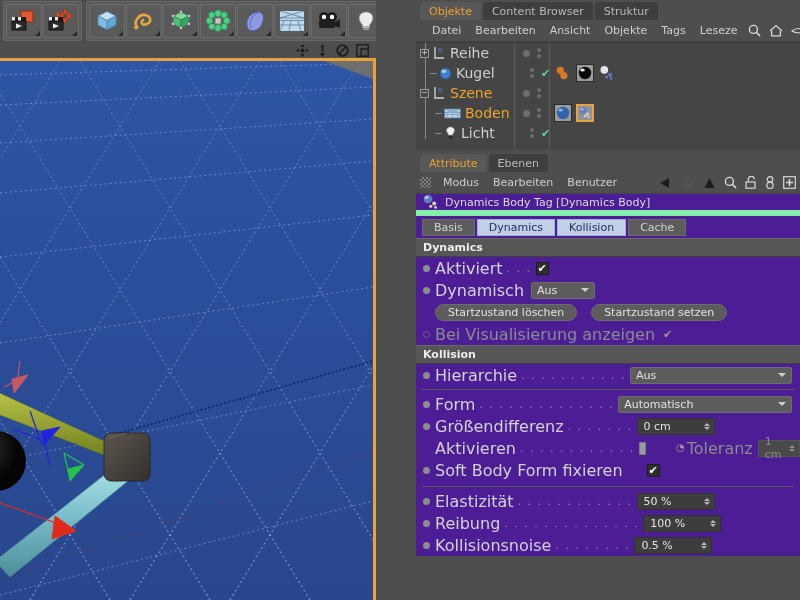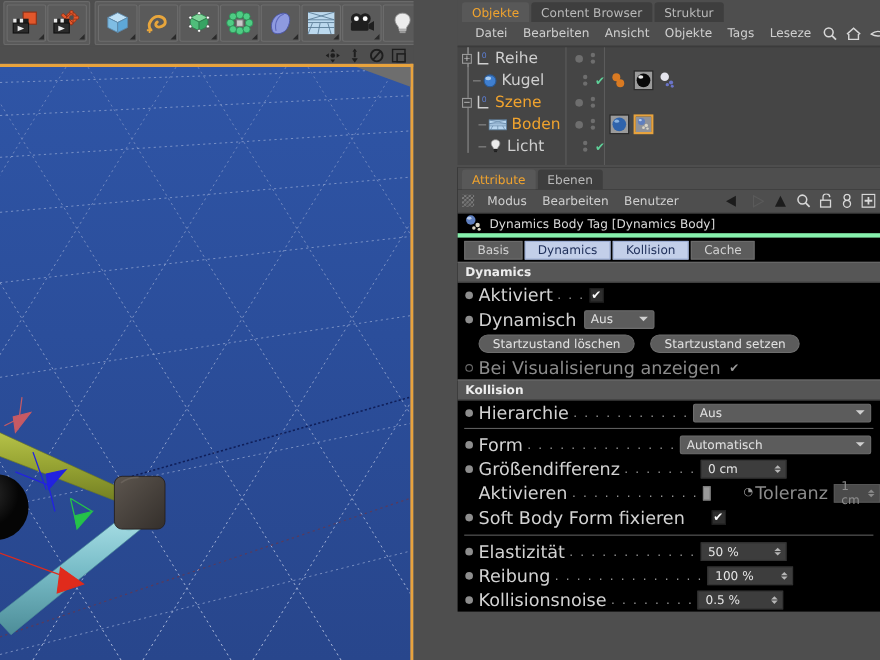--- a/index.html
+++ b/index.html
@@ -108,24 +108,24 @@
     display:inline-flex; align-items:center; justify-content:center;
     font-size:8px; line-height:1; color:#d0d0d0; cursor:pointer;
   }
   .dot{ width:7px; height:7px; border-radius:50%; background:#6e6e6e; }
   .dotsm{ width:4px; height:4px; border-radius:50%; background:#6e6e6e; }
   .check{ color:#5fd39a; font-size:11px; font-weight:bold; }
   .tagbox{ width:18px; height:18px; border:1px solid #2a2a2a; display:block; }
   .tagbox.sel{ border:2px solid #e8a33d; }
 
   
-  .attrmgr{ background:#000000; }
+  .attrmgr{ background:#4c1d95; }
   .attr-head{
     height:22px; display:flex; align-items:center; gap:6px; padding-left:6px;
-    border-bottom:4px solid #86efac;
+    border-bottom:6px solid #86efac;
   }
   .attr-head .title{ font-size:11px; color:#dadada; }
   .attr-tabs{ height:22px; display:flex; align-items:center; padding:2px 6px; gap:2px; }
   .atab{
     height:17px; padding:0 11px; display:flex; align-items:center; font-size:11px;
     color:#d2d2d2; background:#5c5c5c; border:1px solid #6b6b6b; cursor:pointer;
   }
   .atab.on{ background:#c3cfe9; color:#21315b; border-color:#9fb0d6; }
 
   .section{

